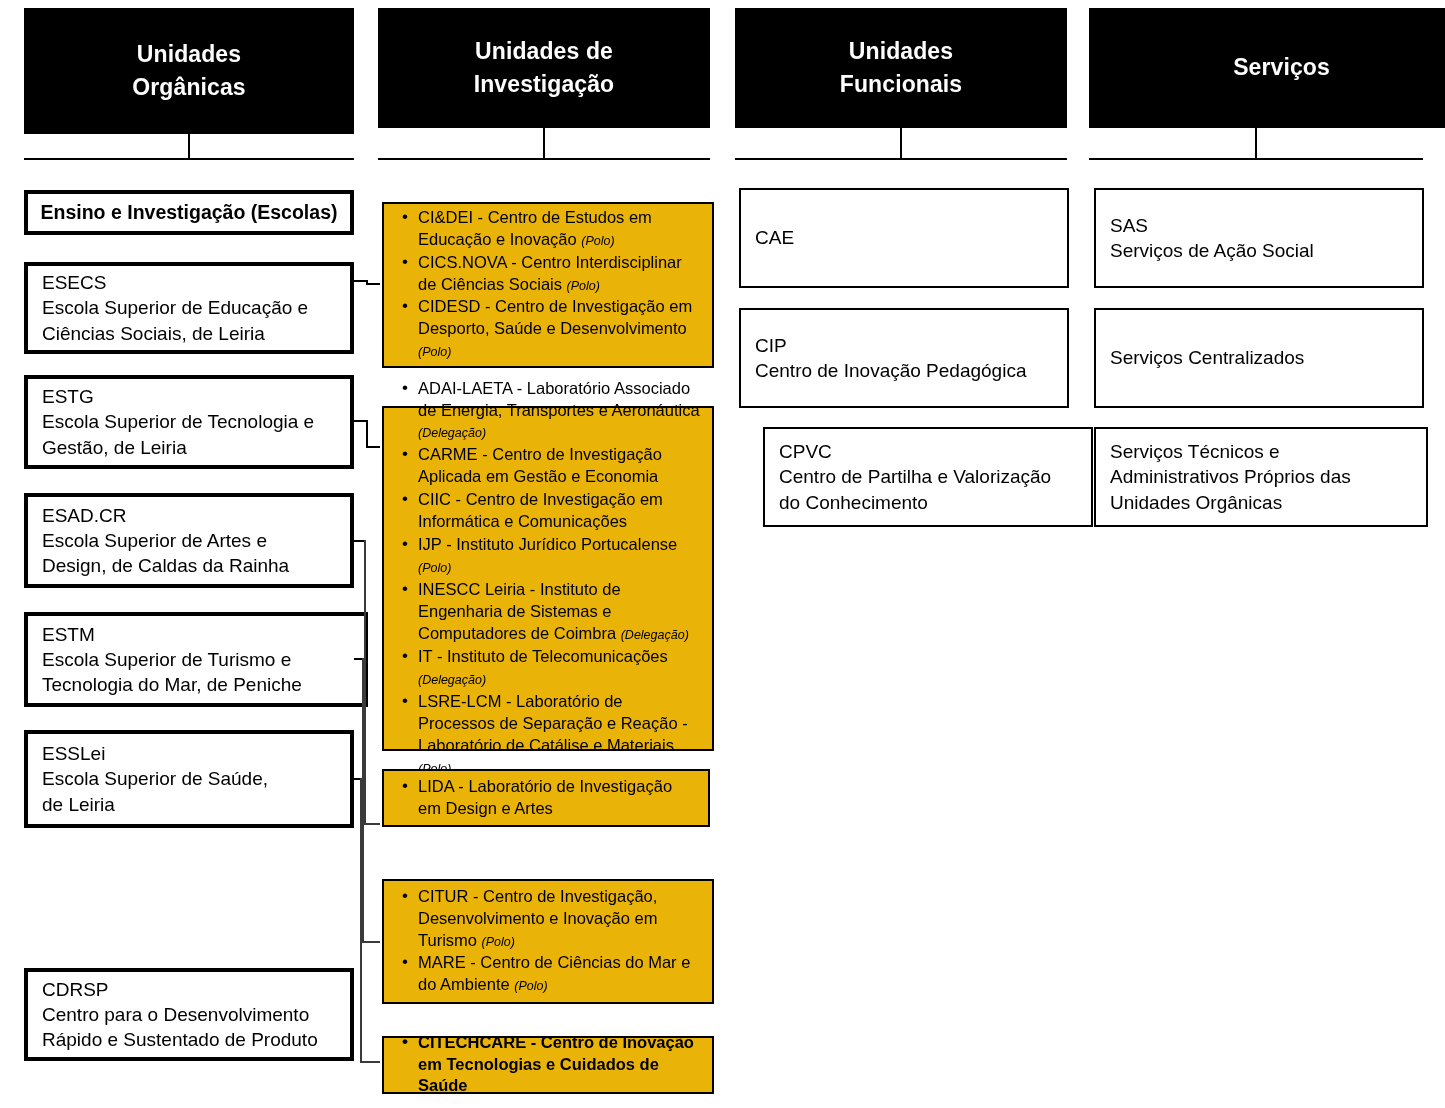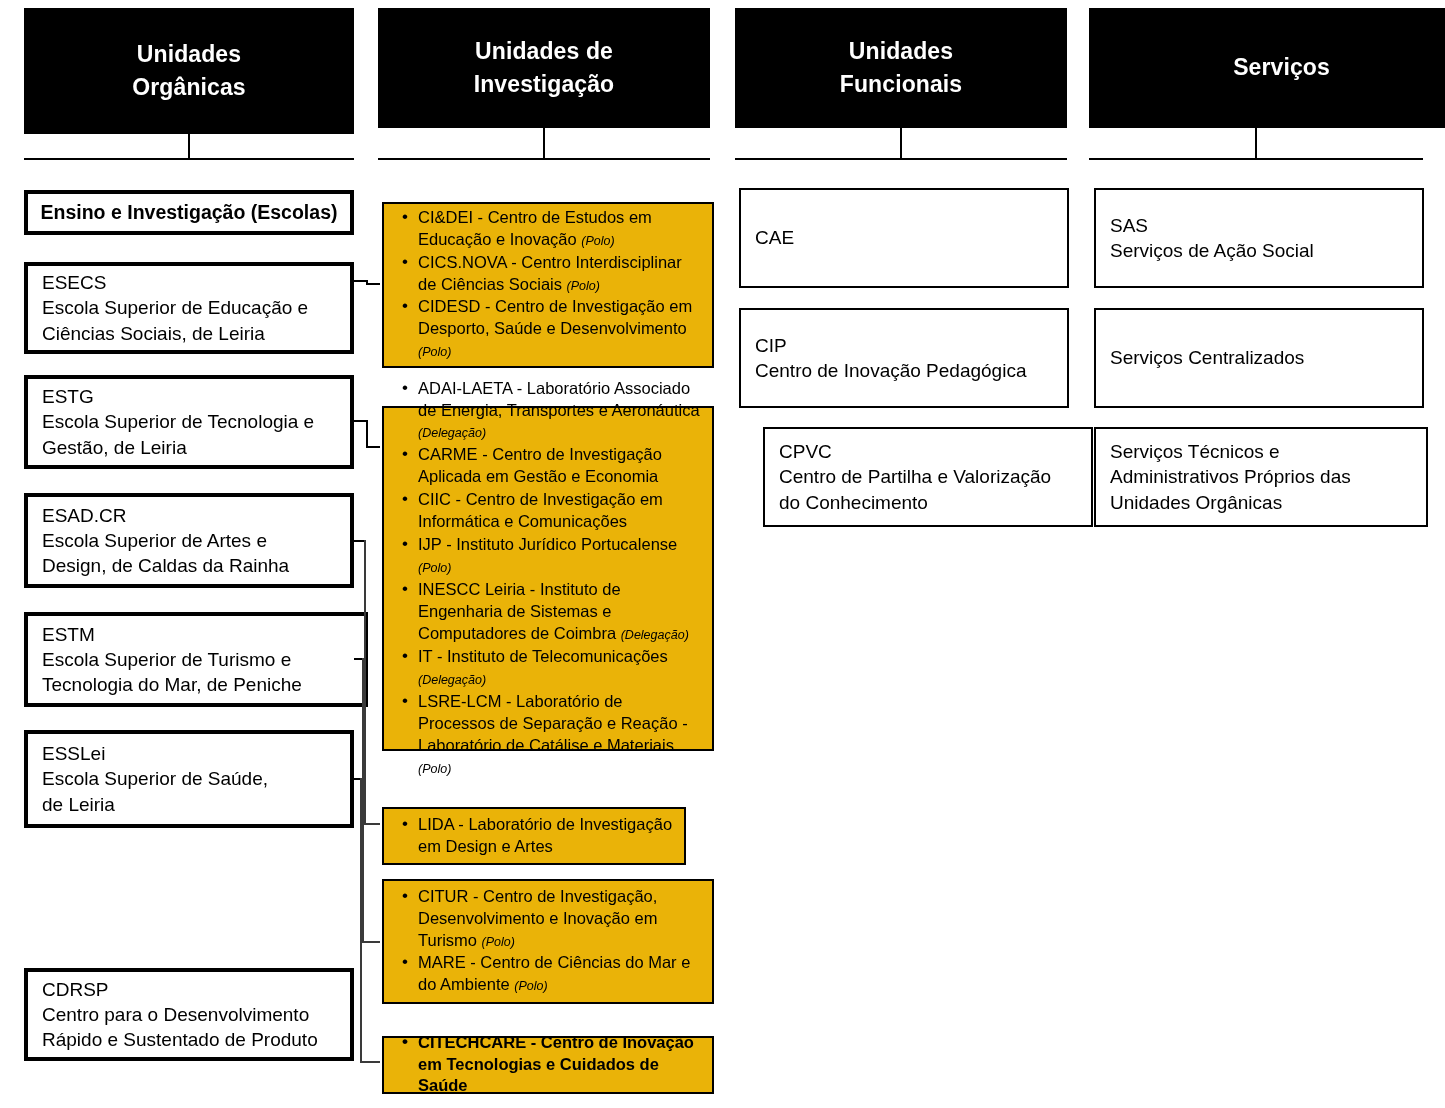--- a/index.html
+++ b/index.html
@@ -242,21 +242,21 @@
         <span>IT - Instituto de Telecomunicações</span>
         <em>(Delegação)</em>
       </li>
       <li>
         <span>LSRE-LCM - Laboratório de Processos de Separação e Reação - Laboratório de Catálise e Materiais</span>
         <em>(Polo)</em>
       </li>
     </ul>
   </div>
 
-  <div class="listbox" style="left:382px; top:807px; width:304px; height:58px;">
+  <div class="listbox" style="left:382px; top:769px; width:328px; height:58px;">
     <ul>
       <li>
         <span>LIDA - Laboratório de Investigação em Design e Artes</span>
         <em></em>
       </li>
     </ul>
   </div>
 
   <div class="listbox" style="left:382px; top:879px; width:332px; height:125px;">
     <ul>

